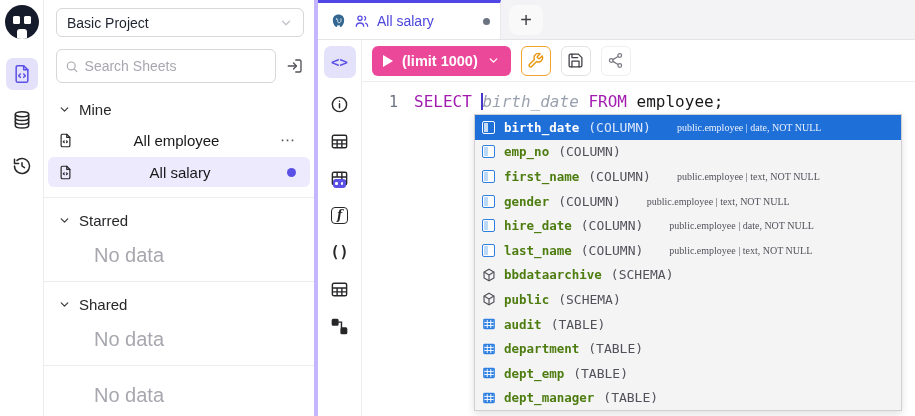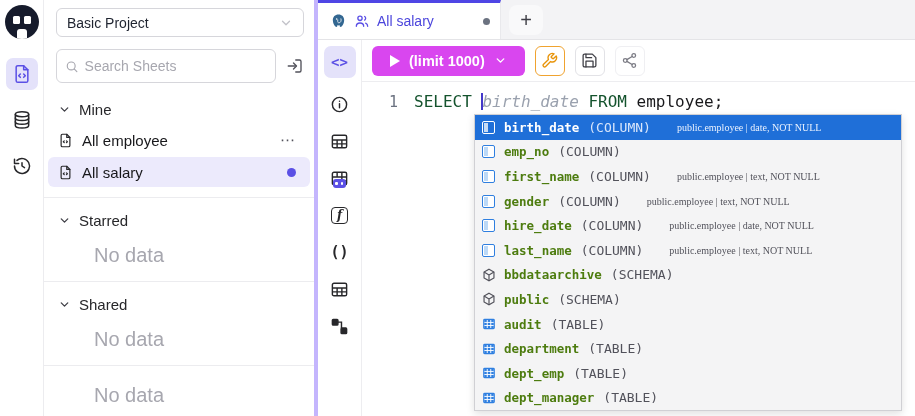--- a/index.html
+++ b/index.html
@@ -30,21 +30,21 @@
     padding:0 8px; gap:6px; background:#fff; }
   .search-box input { border:none; outline:none; width:100%; font-size:14px; color:#3f3f46;
     font-family:"Liberation Sans", sans-serif; background:transparent; }
   .search-box input::placeholder { color:#a7a7af; }
   .collapse-btn { width:22px; height:22px; color:#52525b; display:flex; align-items:center; justify-content:center; cursor:pointer; }
   .tree { flex:1; padding-top:6px; }
   .tree-header { height:28px; display:flex; align-items:center; gap:8px; padding-left:14px;
     font-size:15px; color:#27272a; cursor:pointer; }
   .tree-item { height:30px; margin:2px 4px 2px 4px; border-radius:6px; display:flex; align-items:center;
     gap:9px; padding:0 10px 0 10px; font-size:15px; color:#18181b; cursor:pointer; }
-  .tree-item .lbl { flex:1; }
+  .tree-item .lbl { flex:1;text-align:center; }
   .tree-item.active { background:#eceafc; }
   .dot-purple { width:9px; height:9px; border-radius:50%; background:#5b50e5; margin-right:4px; }
   .more { color:#52525b; font-size:15px; letter-spacing:1px; margin-right:4px; }
   .tree-sec { border-top:1px solid #ececef; margin-top:10px; padding-top:8px; }
   .no-data { margin:10px 0 14px 50px; color:#a7a7af; font-size:20px; }
   .chev { color:#52525b; }
 
   
   .main { flex:1; display:flex; flex-direction:column; min-width:0; }
   .tabbar { height:40px; background:#f3f3f5; border-bottom:1px solid #e4e4e7; display:flex; align-items:stretch; flex-shrink:0; }
@@ -64,34 +64,34 @@
     color:#27272a; cursor:pointer; position:relative; }
   .paren-glyph { font-family:"DejaVu Sans Mono", monospace; font-size:15px; font-weight:700; color:#27272a; }
   .fn-box { width:17px; height:17px; border:1.6px solid #27272a; border-radius:4px; display:flex; align-items:center;
     justify-content:center; font-family:"DejaVu Serif", serif; font-style:italic; font-size:12px; font-weight:700; }
   .ai-bot { position:absolute; left:4px; bottom:1px; width:13px; height:9px; background:#5b50e5; border-radius:3px; }
   .ai-bot:before, .ai-bot:after { content:""; position:absolute; top:2.5px; width:2.5px; height:3.5px; background:#fff; border-radius:1px; }
   .ai-bot:before { left:2.5px; } .ai-bot:after { right:2.5px; }
 
   .editor-col { flex:1; display:flex; flex-direction:column; min-width:0; }
   .toolbar { height:42px; border-bottom:1px solid #ededf0; display:flex; align-items:center; gap:10px; padding-left:10px; flex-shrink:0; }
-  .run-btn { height:30px; background:#d946ef; border-radius:6px; color:#fff; display:flex; align-items:center;
-    gap:9px; padding:0 18px; font-size:14.5px; font-weight:700; cursor:pointer; }
+  .run-btn { height:30px; background:#ec4899; border-radius:6px; color:#fff; display:flex; align-items:center;
+    gap:9px; padding:0 11px; font-size:14.5px; font-weight:700; cursor:pointer; }
   .play { width:0; height:0; border-left:10px solid #fff; border-top:6px solid transparent; border-bottom:6px solid transparent; }
   .tool-btn { width:30px; height:30px; border-radius:6px; border:1px solid #e2e2e6; background:#fff;
     display:flex; align-items:center; justify-content:center; cursor:pointer; }
   .tool-btn.amber { border-color:#f0a32f; color:#e8940a; }
   .tool-btn.gray { color:#3f3f46; }
   .tool-btn.light { border-color:#efeff2; color:#7a7a83; }
 
   .editor { flex:1; position:relative; font-family:"DejaVu Sans Mono", monospace; font-size:16px; }
   .code-line { display:flex; padding-top:9px; line-height:22px; }
   .gutter { width:36px; text-align:right; color:#6b7280; flex-shrink:0; font-size:15px; }
   .code { padding-left:16px; white-space:pre; color:#18181b; }
-  .kw { color:#14532d; }
+  .kw { color:#a21caf; }
   .ghost { color:#9aa1ae; font-style:italic; }
   .caret { display:inline-block; width:2px; height:17px; background:#4338ca; vertical-align:-3px; margin-right:-1px; }
 
   
   .ac { position:absolute; left:112px; top:32px; width:428px; background:#f4f4f5;
     border:1px solid #d0d0d4; box-shadow:0 3px 8px rgba(0,0,0,.12); }
   .ac-row { height:24.6px; display:flex; align-items:center; padding:0 8px 0 6px;
     font-family:"DejaVu Sans Mono", monospace; cursor:pointer; }
   .ac-row .ic { width:15px; height:15px; margin-right:8px; flex-shrink:0; display:flex; align-items:center; justify-content:center; }
   .ac-name { font-size:12.5px; font-weight:700; color:#4d7c0f; }

